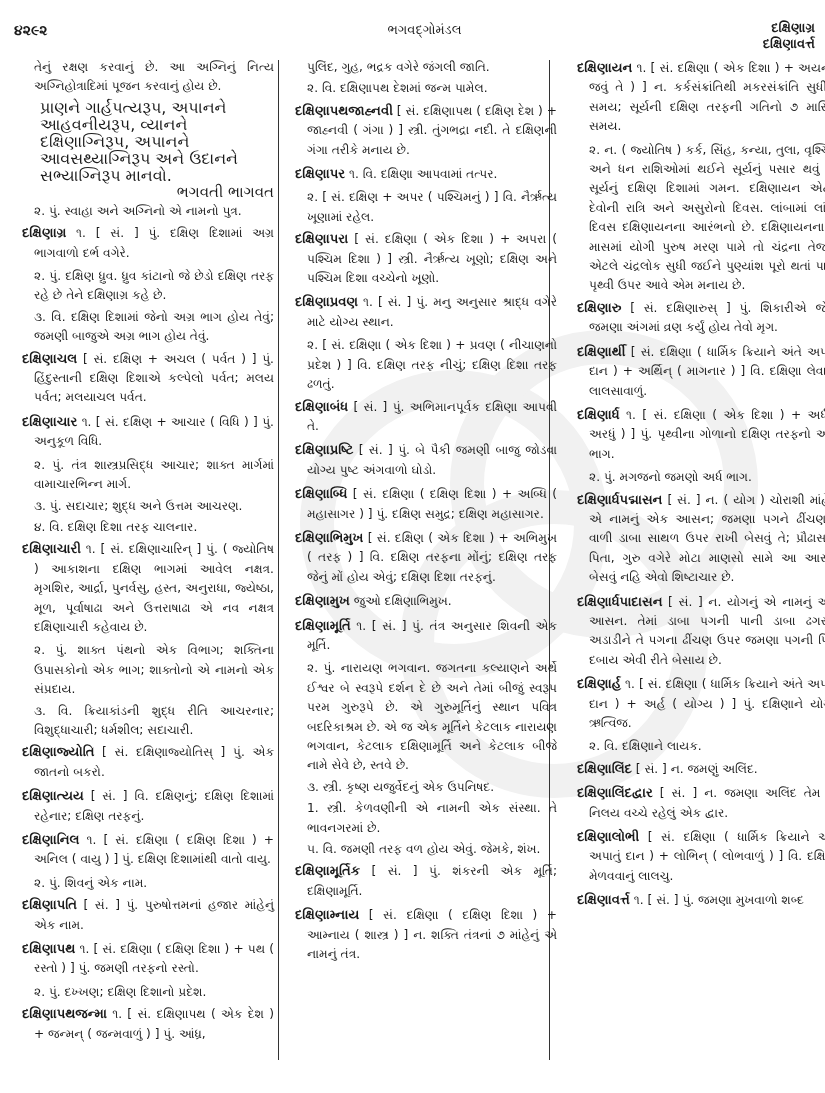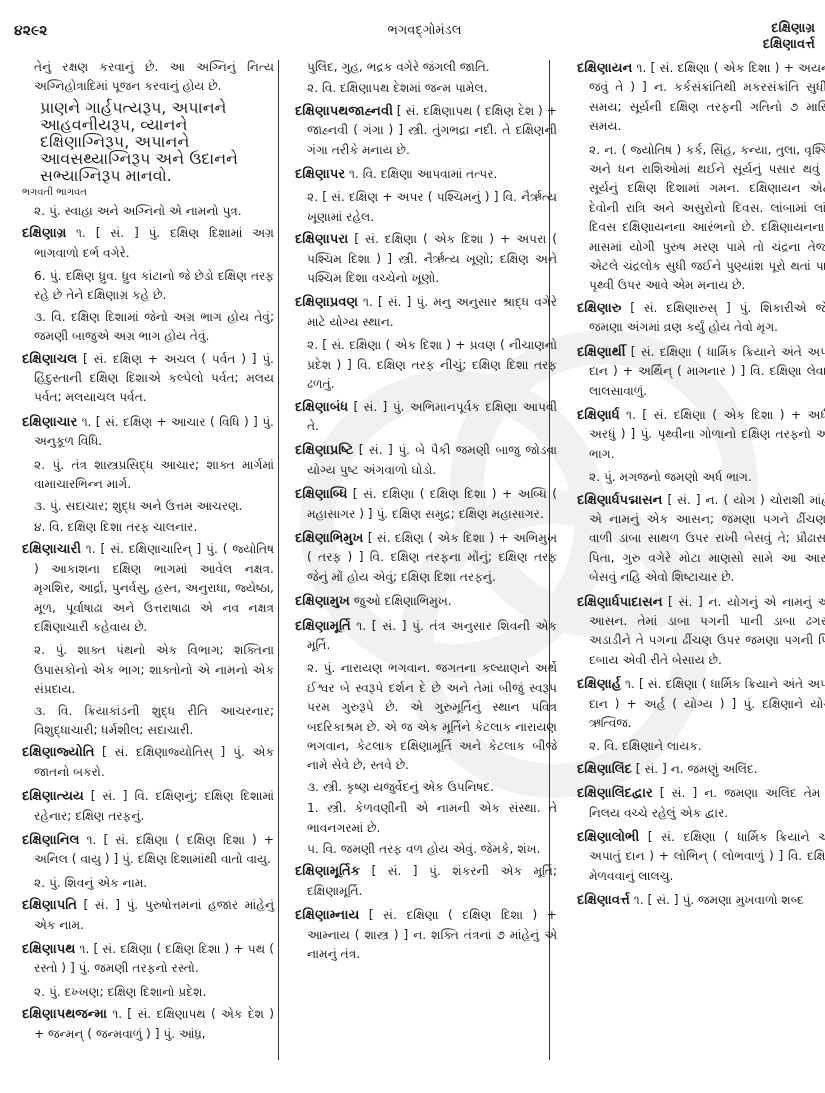--- a/index.html
+++ b/index.html
@@ -42,21 +42,21 @@
     position: absolute; top: 60px; width: 1px; height: 1000px; background: #333;
   }
   .rule-1 { left: 278px; }
   .rule-2 { left: 549px; }
   .entry { margin: 0 0 4px 0; text-align: justify; }
   .entry .hw { font-weight: bold; font-size: 13.2px; }
   .entry .body-text { }
   .sub { padding-left: 12px; text-align: justify; margin: 0 0 2px 0; }
   .cont { padding-left: 12px; text-align: justify; margin: 0 0 2px 0; }
   .quote { padding-left: 18px; font-size: 16px; line-height: 17px; margin: 0; }
-  .quote-src { font-size: 10px; line-height: 16px; margin: 0 0 2px 0; }
+  .quote-src { text-align: right; font-size: 15px; line-height: 16px; margin: 0 0 2px 0; }
   .hang { padding-left: 12px; text-indent: -12px; }
 </style>
 </head>
 <body>
 
 <div class="watermark">
   <div class="ring" style="left:0;top:40px;width:240px;height:240px;"></div>
   <div class="ring" style="left:150px;top:0;width:240px;height:240px;"></div>
   <div class="ring" style="left:100px;top:160px;width:240px;height:240px;"></div>
 </div>
@@ -73,21 +73,21 @@
 <div class="rule rule-1"></div>
 <div class="rule rule-2"></div>
 
 <div class="columns">
   <div class="col col-1">
       <p class="cont">તેનું રક્ષણ કરવાનું છે. આ અગ્નિનું નિત્ય અગ્નિહોત્રાદિમાં પૂજન કરવાનું હોય છે.</p>
       <p class="quote">પ્રાણને ગાર્હપત્યરૂપ, અપાનને આહવનીયરૂપ, વ્યાનને દક્ષિણાગ્નિરૂપ, અપાનને આવસથ્યાગ્નિરૂપ અને ઉદાનને સભ્યાગ્નિરૂપ માનવો.</p>
       <p class="quote-src">ભગવતી ભાગવત</p>
       <p class="sub">૨. પું. સ્વાહા અને અગ્નિનો એ નામનો પુત્ર.</p>
       <p class="entry hang"><span class="hw">દક્ષિણાગ્ર</span><span class="body-text"> ૧. [ સં. ] પું. દક્ષિણ દિશામાં અગ્ર ભાગવાળો દર્ભ વગેરે.</span></p>
-      <p class="sub">6. પું. દક્ષિણ ધ્રુવ. ધ્રુવ કાંટાનો જે છેડો દક્ષિણ તરફ રહે છે તેને દક્ષિણાગ્ર કહે છે.</p>
+      <p class="sub">૨. પું. દક્ષિણ ધ્રુવ. ધ્રુવ કાંટાનો જે છેડો દક્ષિણ તરફ રહે છે તેને દક્ષિણાગ્ર કહે છે.</p>
       <p class="sub">૩. વિ. દક્ષિણ દિશામાં જેનો અગ્ર ભાગ હોય તેવું; જમણી બાજુએ અગ્ર ભાગ હોય તેવું.</p>
       <p class="entry hang"><span class="hw">દક્ષિણાચલ</span><span class="body-text"> [ સં. દક્ષિણ + અચલ ( પર્વત ) ] પું. હિંદુસ્તાની દક્ષિણ દિશાએ કલ્પેલો પર્વત; મલય પર્વત; મલયાચલ પર્વત.</span></p>
       <p class="entry hang"><span class="hw">દક્ષિણાચાર</span><span class="body-text"> ૧. [ સં. દક્ષિણ + આચાર ( વિધિ ) ] પું. અનુકૂળ વિધિ.</span></p>
       <p class="sub">૨. પું. તંત્ર શાસ્ત્રપ્રસિદ્ધ આચાર; શાક્ત માર્ગમાં વામાચારભિન્ન માર્ગ.</p>
       <p class="sub">૩. પું. સદાચાર; શુદ્ધ અને ઉત્તમ આચરણ.</p>
       <p class="sub">૪. વિ. દક્ષિણ દિશા તરફ ચાલનાર.</p>
       <p class="entry hang"><span class="hw">દક્ષિણાચારી</span><span class="body-text"> ૧. [ સં. દક્ષિણાચારિન્ ] પું. ( જ્યોતિષ ) આકાશના દક્ષિણ ભાગમાં આવેલ નક્ષત્ર. મૃગશિર, આર્દ્રા, પુનર્વસુ, હસ્ત, અનુરાધા, જ્યેષ્ઠા, મૂળ, પૂર્વાષાઢા અને ઉત્તરાષાઢા એ નવ નક્ષત્ર દક્ષિણાચારી કહેવાય છે.</span></p>
       <p class="sub">૨. પું. શાક્ત પંથનો એક વિભાગ; શક્તિના ઉપાસકોનો એક ભાગ; શાક્તોનો એ નામનો એક સંપ્રદાય.</p>
       <p class="sub">૩. વિ. ક્રિયાકાંડની શુદ્ધ રીતિ આચરનાર; વિશુદ્ધાચારી; ધર્મશીલ; સદાચારી.</p>
       <p class="entry hang"><span class="hw">દક્ષિણાજ્યોતિ</span><span class="body-text"> [ સં. દક્ષિણાજ્યોતિસ્ ] પું. એક જાતનો બકરો.</span></p>

